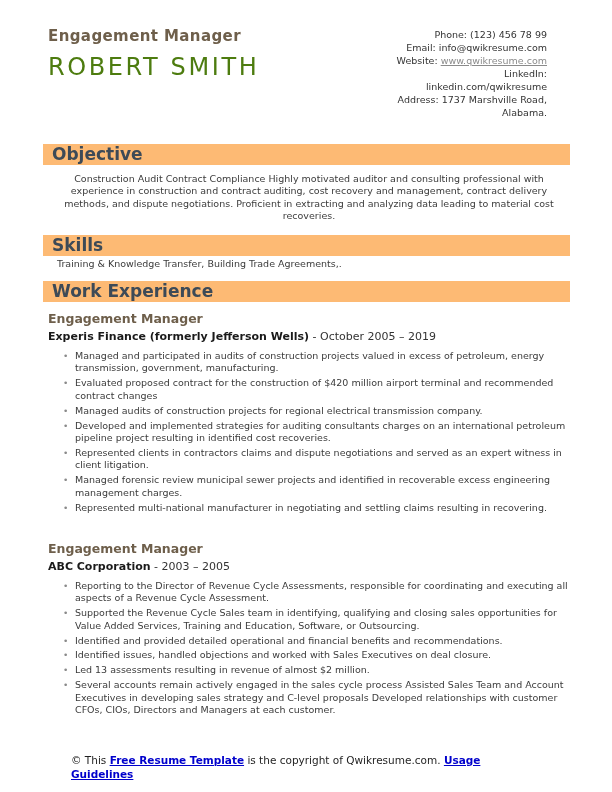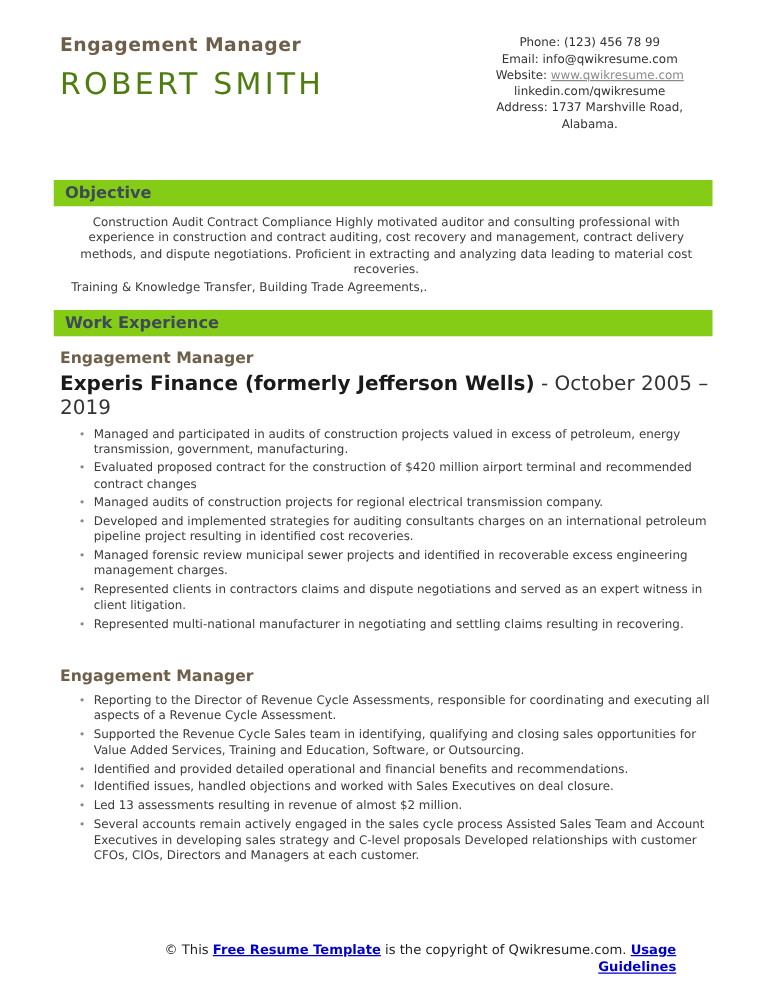--- a/index.html
+++ b/index.html
@@ -20,113 +20,121 @@
   
   .header { display: flex; justify-content: space-between; min-height: 102px; }
   .header-left { margin-left: 5px; padding-top: 2px; }
   .doc-title {
     color: #6e5f4b; font-size: 15px; font-weight: bold; letter-spacing: 0.4px;
   }
   .person-name {
     margin-top: 8px; font-size: 24px; letter-spacing: 2.6px; color: #4d7c0f;
   }
   .contact {
-    text-align: center; font-size: 9.5px; line-height: 13px;
+    text-align: right; font-size: 9.5px; line-height: 13px;
     color: #333; margin-right: 23px; padding-top: 3px; max-width: 230px;
   }
   .contact a { color: #8b8b8b; text-decoration: underline; }
   
   .section-bar {
-    background: #84cc16; color: #3d4a57; font-weight: bold;
-    font-size: 13px; padding: 3px 6px 3px 9px; line-height: 15px;
+    background: #fdba74; color: #3d4a57; font-weight: bold;
+    font-size: 17px; padding: 3px 6px 3px 9px; line-height: 15px;
   }
   .bar-objective { margin-top: 17px; }
   .bar-skills { margin-top: 12px; }
   .bar-work { margin-top: 11px; }
   
   .para {
     font-size: 9.5px; line-height: 12.4px; margin: 8px 0 0 5px; color: #3b3b3b; text-align: center;
   }
   .skills-text {
     font-size: 9.5px; line-height: 12.4px; margin: 2px 0 11px 14px; color: #3b3b3b;
   }
   
   .job { margin-left: 5px; }
   .job-1 { margin-top: 9px; }
   .job-2 { margin-top: 27px; }
   .job-title { color: #6e5f4b; font-size: 12.5px; font-weight: bold; }
-  .company-line { margin-top: 4px; font-size: 16px; color: #333; }
+  .company-line { margin-top: 4px; font-size: 11px; color: #333; }
   .company { font-weight: bold; color: #1a1a1a; }
   ul.bullets { margin: 7px 0 0 0; padding-left: 27px; list-style: none; }
   ul.bullets li {
     position: relative; font-size: 9.5px; line-height: 12.4px;
     margin-bottom: 2.5px; color: #3b3b3b;
   }
   ul.bullets li::before {
     content: "•"; position: absolute; left: -12px; top: 0;
     color: #8a8a8a; font-size: 9px;
   }
   
   .footer {
     position: absolute; bottom: 11px; left: 0; right: 0;
-    text-align: right; font-size: 10.5px; line-height: 14px; color: #1f1f1f;
+    text-align: left; font-size: 10.5px; line-height: 14px; color: #1f1f1f;
   }
   .footer-inner { max-width: 470px; margin: 0 auto; }
   .footer a { color: #0000cc; font-weight: bold; text-decoration: underline; }
 </style>
 </head>
 <body>
 
 <div class="page">
 
   <div class="header">
     <div class="header-left">
       <div class="doc-title">Engagement Manager</div>
       <div class="person-name">ROBERT SMITH</div>
     </div>
     <div class="contact">
       <div>Phone: (123) 456 78 99</div>
       <div>Email: info@qwikresume.com</div>
       <div><span>Website: </span><a href="#">www.qwikresume.com</a></div>
+      <div>LinkedIn:</div>
       <div>linkedin.com/qwikresume</div>
       <div>Address: 1737 Marshville Road,</div>
       <div>Alabama.</div>
     </div>
   </div>
 
   <div class="section-bar bar-objective">
     <span>Objective</span>
   </div>
   <div class="para">Construction Audit Contract Compliance Highly motivated auditor and consulting professional with experience in construction and contract auditing, cost recovery and management, contract delivery methods, and dispute negotiations. Proficient in extracting and analyzing data leading to material cost recoveries.</div>
 
+  <div class="section-bar bar-skills">
+    <span>Skills</span>
+  </div>
   <div class="skills-text">Training &amp; Knowledge Transfer, Building Trade Agreements,.</div>
 
   <div class="section-bar bar-work">
     <span>Work Experience</span>
   </div>
 
   <div class="job job-1">
     <div class="job-title">Engagement Manager</div>
     <div class="company-line">
       <span class="company">Experis Finance (formerly Jefferson Wells)</span>
       <span class="dates">- October 2005 – 2019</span>
     </div>
     <ul class="bullets">
       <li>Managed and participated in audits of construction projects valued in excess of petroleum, energy transmission, government, manufacturing.</li>
       <li>Evaluated proposed contract for the construction of $420 million airport terminal and recommended contract changes</li>
       <li>Managed audits of construction projects for regional electrical transmission company.</li>
       <li>Developed and implemented strategies for auditing consultants charges on an international petroleum pipeline project resulting in identified cost recoveries.</li>
+      <li>Represented clients in contractors claims and dispute negotiations and served as an expert witness in client litigation.</li>
       <li>Managed forensic review municipal sewer projects and identified in recoverable excess engineering management charges.</li>
-      <li>Represented clients in contractors claims and dispute negotiations and served as an expert witness in client litigation.</li>
       <li>Represented multi-national manufacturer in negotiating and settling claims resulting in recovering.</li>
     </ul>
   </div>
 
   <div class="job job-2">
     <div class="job-title">Engagement Manager</div>
+    <div class="company-line">
+      <span class="company">ABC Corporation</span>
+      <span class="dates">- 2003 – 2005</span>
+    </div>
     <ul class="bullets">
       <li>Reporting to the Director of Revenue Cycle Assessments, responsible for coordinating and executing all aspects of a Revenue Cycle Assessment.</li>
       <li>Supported the Revenue Cycle Sales team in identifying, qualifying and closing sales opportunities for Value Added Services, Training and Education, Software, or Outsourcing.</li>
       <li>Identified and provided detailed operational and financial benefits and recommendations.</li>
       <li>Identified issues, handled objections and worked with Sales Executives on deal closure.</li>
       <li>Led 13 assessments resulting in revenue of almost $2 million.</li>
       <li>Several accounts remain actively engaged in the sales cycle process Assisted Sales Team and Account Executives in developing sales strategy and C-level proposals Developed relationships with customer CFOs, CIOs, Directors and Managers at each customer.</li>
     </ul>
   </div>
 

